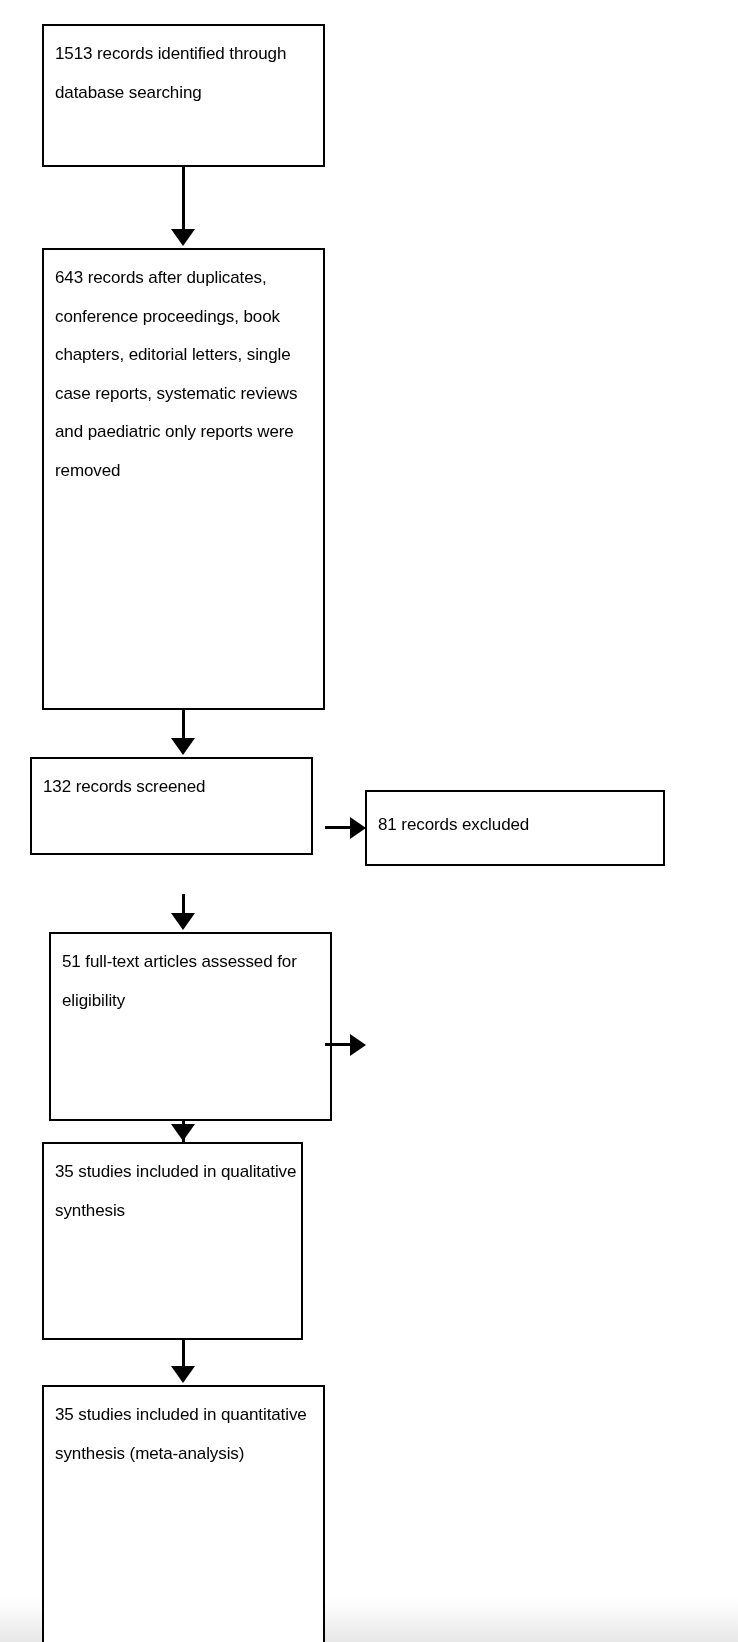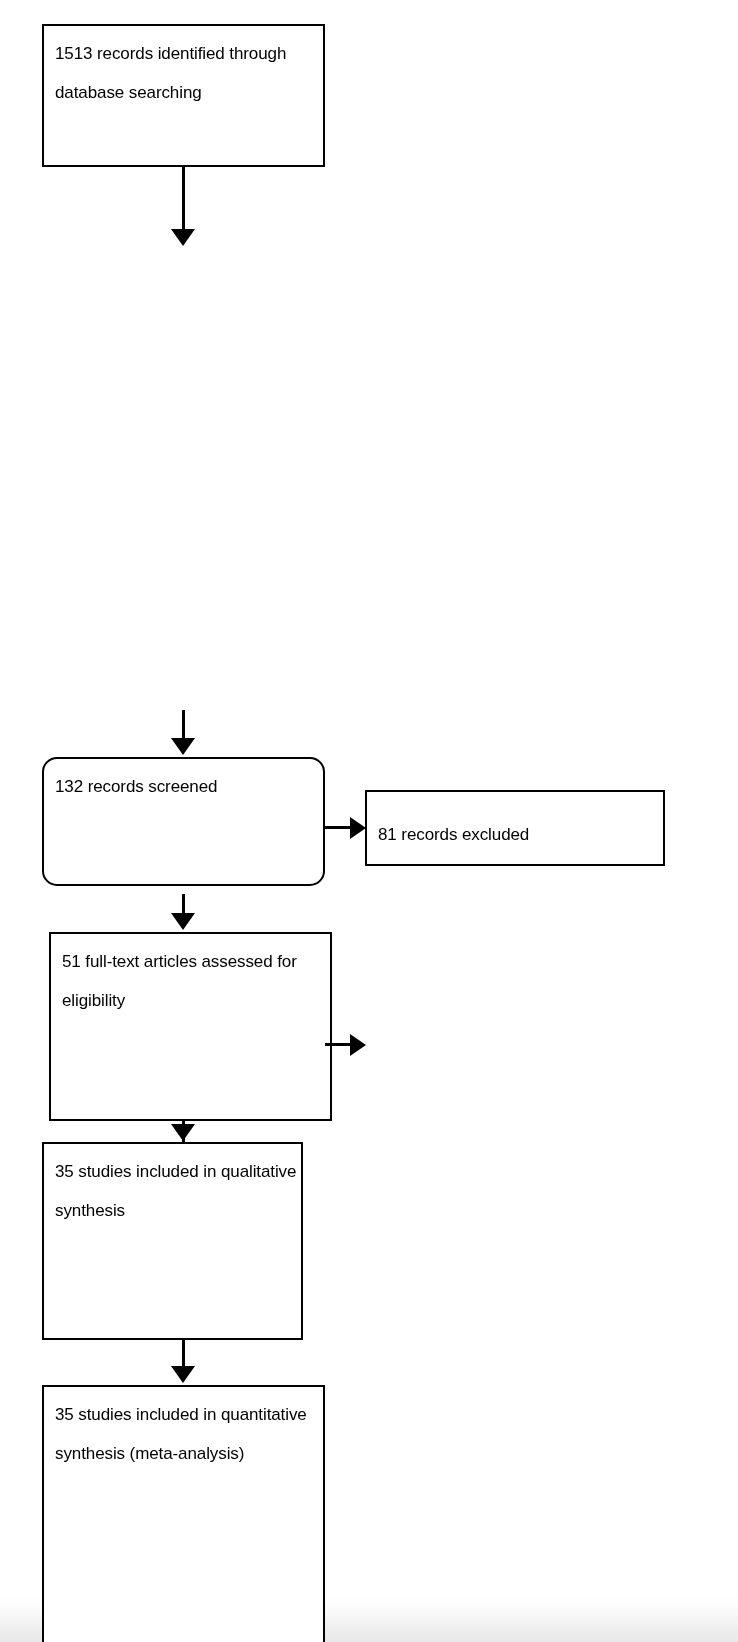--- a/index.html
+++ b/index.html
@@ -75,30 +75,31 @@
 </head>
 <body>
 
 <div id="flow-canvas">
 
   <div class="node" style="left:42px; top:24px; width:283px; height:143px;">1513 records identified through database searching</div>
 
   <div class="v-line" style="left:182px; top:167px; height:64px;"></div>
   <div class="arrow-down" style="left:171px; top:229px;"></div>
 
+  <div class="node" style="left:42px; top:248px; width:283px; height:462px;">643 records after duplicates, conference proceedings, book chapters, editorial letters, single case reports, systematic reviews and paediatric only reports were removed</div>
 
   <div class="v-line" style="left:182px; top:710px; height:30px;"></div>
   <div class="arrow-down" style="left:171px; top:738px;"></div>
 
-  <div class="node" style="left:42px; top:757px; width:283px; height:129px;border-radius:15px;">132 records screened</div>
+  <div class="node" style="left:30px; top:757px; width:283px; height:98px;">132 records screened</div>
 
   <div class="h-line" style="left:325px; top:826px; width:28px;"></div>
   <div class="arrow-right" style="left:350px; top:817px;"></div>
 
-  <div class="node" style="left:365px; top:790px; width:300px; height:76px; padding-top:24px;">81 records excluded</div>
+  <div class="node" style="left:365px; top:790px; width:300px; height:76px; padding-top:14px;">81 records excluded</div>
 
   <div class="v-line" style="left:182px; top:894px; height:21px;"></div>
   <div class="arrow-down" style="left:171px; top:913px;"></div>
 
   <div class="node" style="left:49px; top:932px; width:283px; height:189px;">51 full-text articles assessed for eligibility</div>
 
   <div class="h-line" style="left:325px; top:1043px; width:28px;"></div>
   <div class="arrow-right" style="left:350px; top:1034px;"></div>
 
 

